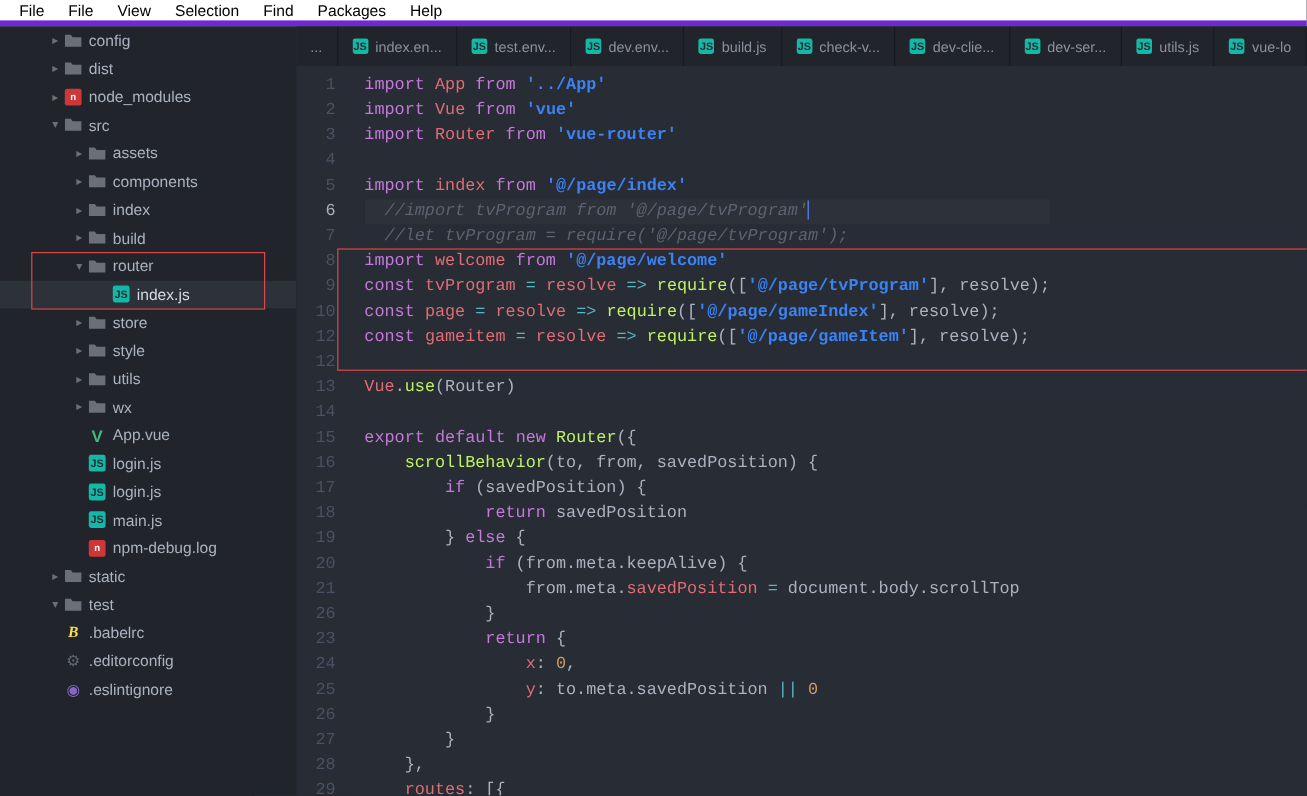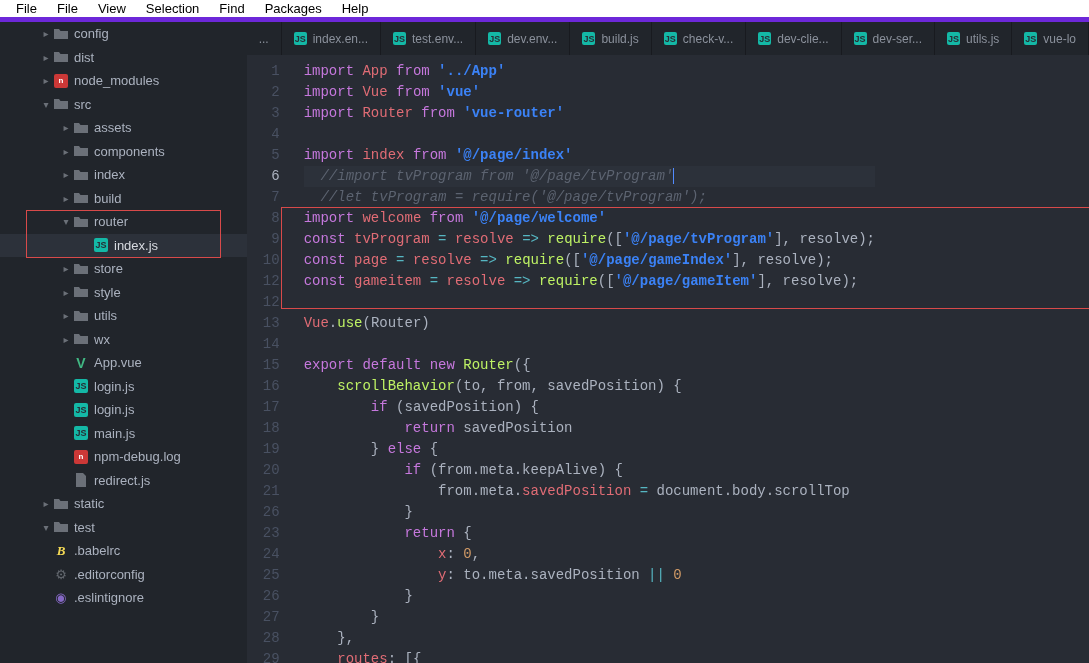--- a/index.html
+++ b/index.html
@@ -207,29 +207,20 @@
           </span>
           <span>main.js</span>
         </div>
         <div class="tree-row" style="padding-left: 60px;">
           <span class="arrow"></span>
           <span class="icon">
             <span class="npm-icon">n</span>
           </span>
           <span>npm-debug.log</span>
         </div>
-        <div class="tree-row" style="padding-left: 60px;">
-          <span class="arrow"></span>
-          <span class="icon file-generic">
-            <svg width="12" height="14" viewBox="0 0 12 14">
-              <path d="M1 0h7l3 3v11H1z"></path>
-            </svg>
-          </span>
-          <span>redirect.js</span>
-        </div>
         <div class="tree-row" style="padding-left: 40px;">
           <span class="arrow">▸</span>
           <span class="icon folder-icon">
             <svg width="14" height="12" viewBox="0 0 14 12">
               <path d="M0 1h5l1.5 2H14v8H0z"></path>
             </svg>
           </span>
           <span>static</span>
         </div>
         <div class="tree-row" style="padding-left: 40px;">

